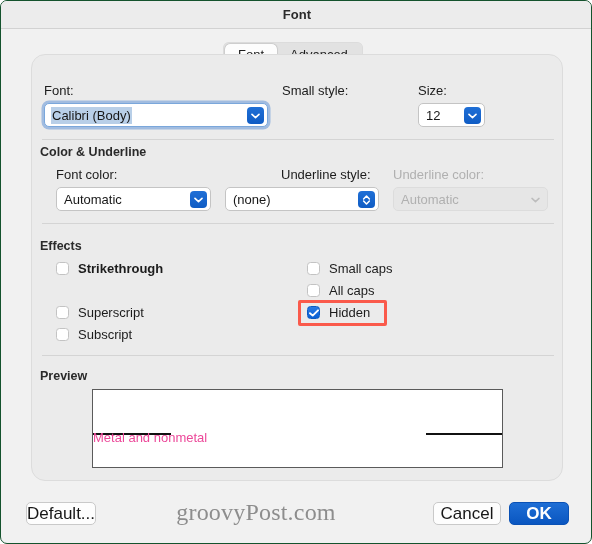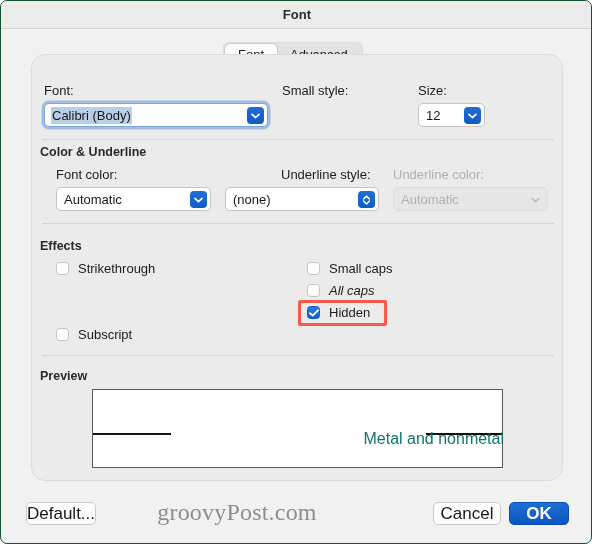--- a/index.html
+++ b/index.html
@@ -200,23 +200,23 @@
     left: 91px; top: 388px;
     width: 411px; height: 79px;
     background: #ffffff;
     border: 1px solid #5a5a5a;
     box-sizing: border-box;
   }
   #preview-text {
     position: absolute;
     left: 0; top: 40px;
     width: 411px;
-    text-align: right;
-    font-size: 16px;
-    color: #0f766e;
+    text-align: left;
+    font-size: 13px;
+    color: #ec4899;
   }
   .prule {
     position: absolute;
     height: 2px;
     background: #111111;
     top: 43px;
   }
 
   
   .btn {
@@ -243,20 +243,21 @@
   }
   #watermark {
     position: absolute;
     left: 0; top: 498px;
     width: 472px;
     text-align: center;
     font-family: "Liberation Serif", serif;
     font-size: 24px;
     color: #8d8d8d;
     letter-spacing: 0.2px;
+    padding-left: 19px;
   }
 </style>
 </head>
 <body>
 
 <div id="window">
 
   <div id="titlebar">
     <span class="title">Font</span>
   </div>
@@ -326,34 +327,38 @@
         <svg width="9" height="6" viewBox="0 0 9 6">
             <path d="M1 1.4 L4.5 4.6 L8 1.4" stroke="#bdbdbd" stroke-width="1.5" fill="none" stroke-linecap="round" stroke-linejoin="round"></path>
           </svg>
       </span>
     </div>
 
     <div class="divider" style="left:10px; top:168px; width:512px;"></div>
 
     <span class="section-head" style="left:8px; top:184px;">Effects</span>
 
-    <div class="cbrow" style="left:24px; top:206px;">
+    <div class="cbrow" style="left:24px; top:206px;font-weight:bold;">
       <span class="cbox"></span>
       <span class="cblabel">Strikethrough</span>
     </div>
+    <div class="cbrow" style="left:24px; top:250px;">
+      <span class="cbox"></span>
+      <span class="cblabel">Superscript</span>
+    </div>
     <div class="cbrow" style="left:24px; top:272px;">
       <span class="cbox"></span>
       <span class="cblabel">Subscript</span>
     </div>
 
     <div class="cbrow" style="left:275px; top:206px;">
       <span class="cbox"></span>
       <span class="cblabel">Small caps</span>
     </div>
-    <div class="cbrow" style="left:275px; top:228px;font-style:italic;">
+    <div class="cbrow" style="left:275px; top:228px;">
       <span class="cbox"></span>
       <span class="cblabel">All caps</span>
     </div>
     <div class="cbrow" style="left:275px; top:250px;">
       <span class="cbox checked">
         <svg width="10" height="8" viewBox="0 0 10 8">
             <path d="M1 4.2 L3.7 6.6 L9 1.3" stroke="#ffffff" stroke-width="1.9" fill="none" stroke-linecap="round" stroke-linejoin="round"></path>
           </svg>
       </span>
       <span class="cblabel">Hidden</span>

